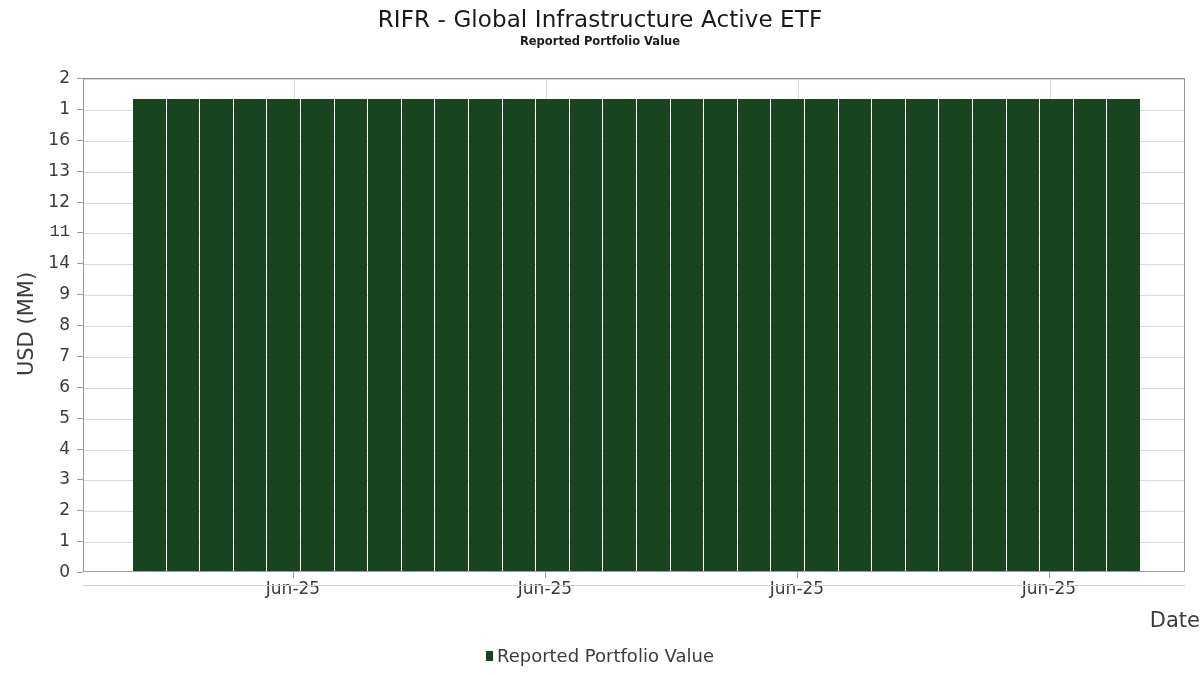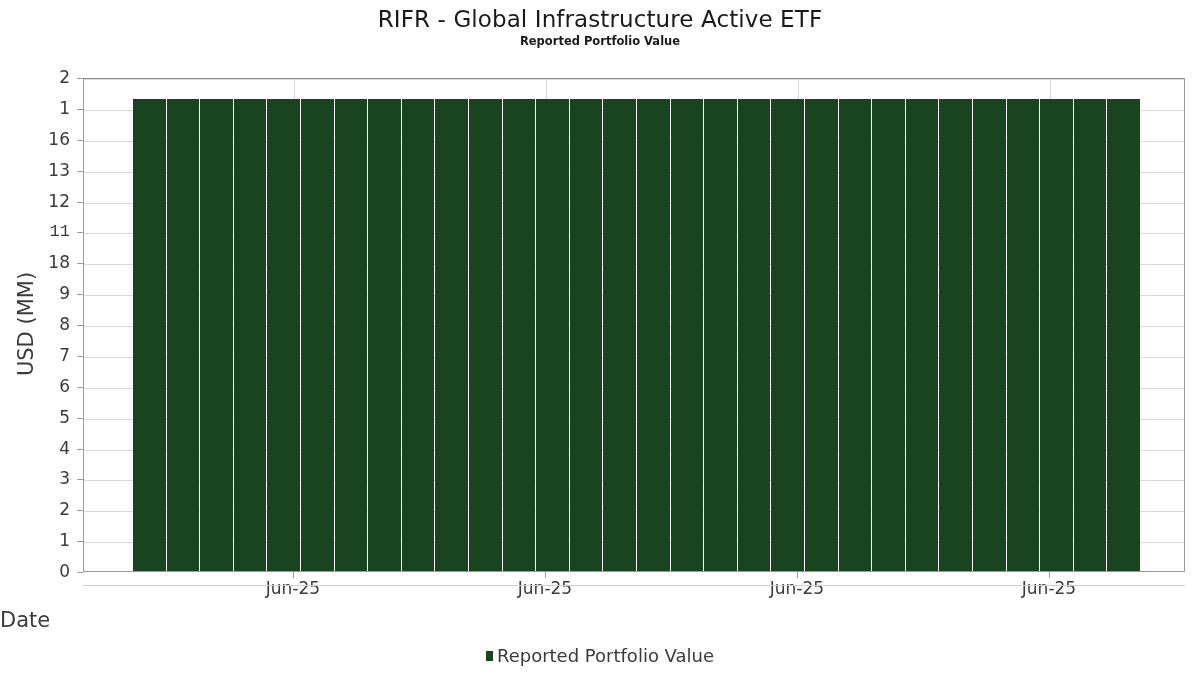--- a/index.html
+++ b/index.html
@@ -127,21 +127,21 @@
     width: 1102px;
     height: 1px;
     background: #cfcfcf;
   }
 
   .xaxis-title {
     position: absolute;
     left: 0;
     top: 608px;
     width: 1200px;
-    text-align: left;
+    text-align: right;
     font-size: 21px;
     color: #3b3b3b;
   }
   .yaxis-title {
     position: absolute;
     left: -94px;
     top: 312px;
     width: 240px;
     text-align: center;
     font-size: 21px;
@@ -254,21 +254,21 @@
     <div class="ytick-label" style="top: 408.625px;">5</div>
     <div class="ytick-mark" style="top: 417.625px;"></div>
     <div class="ytick-label" style="top: 377.75px;">6</div>
     <div class="ytick-mark" style="top: 386.75px;"></div>
     <div class="ytick-label" style="top: 346.875px;">7</div>
     <div class="ytick-mark" style="top: 355.875px;"></div>
     <div class="ytick-label" style="top: 316px;">8</div>
     <div class="ytick-mark" style="top: 325px;"></div>
     <div class="ytick-label" style="top: 285.125px;">9</div>
     <div class="ytick-mark" style="top: 294.125px;"></div>
-    <div class="ytick-label" style="top: 254.25px;">18</div>
+    <div class="ytick-label" style="top: 254.25px;">14</div>
     <div class="ytick-mark" style="top: 263.25px;"></div>
     <div class="ytick-label" style="top: 223.375px; font-family: Liberation Mono, monospace;">11</div>
     <div class="ytick-mark" style="top: 232.375px;"></div>
     <div class="ytick-label" style="top: 192.5px;">12</div>
     <div class="ytick-mark" style="top: 201.5px;"></div>
     <div class="ytick-label" style="top: 161.625px;">13</div>
     <div class="ytick-mark" style="top: 170.625px;"></div>
     <div class="ytick-label" style="top: 130.75px;">16</div>
     <div class="ytick-mark" style="top: 139.75px;"></div>
     <div class="ytick-label" style="top: 99.875px;">1</div>

